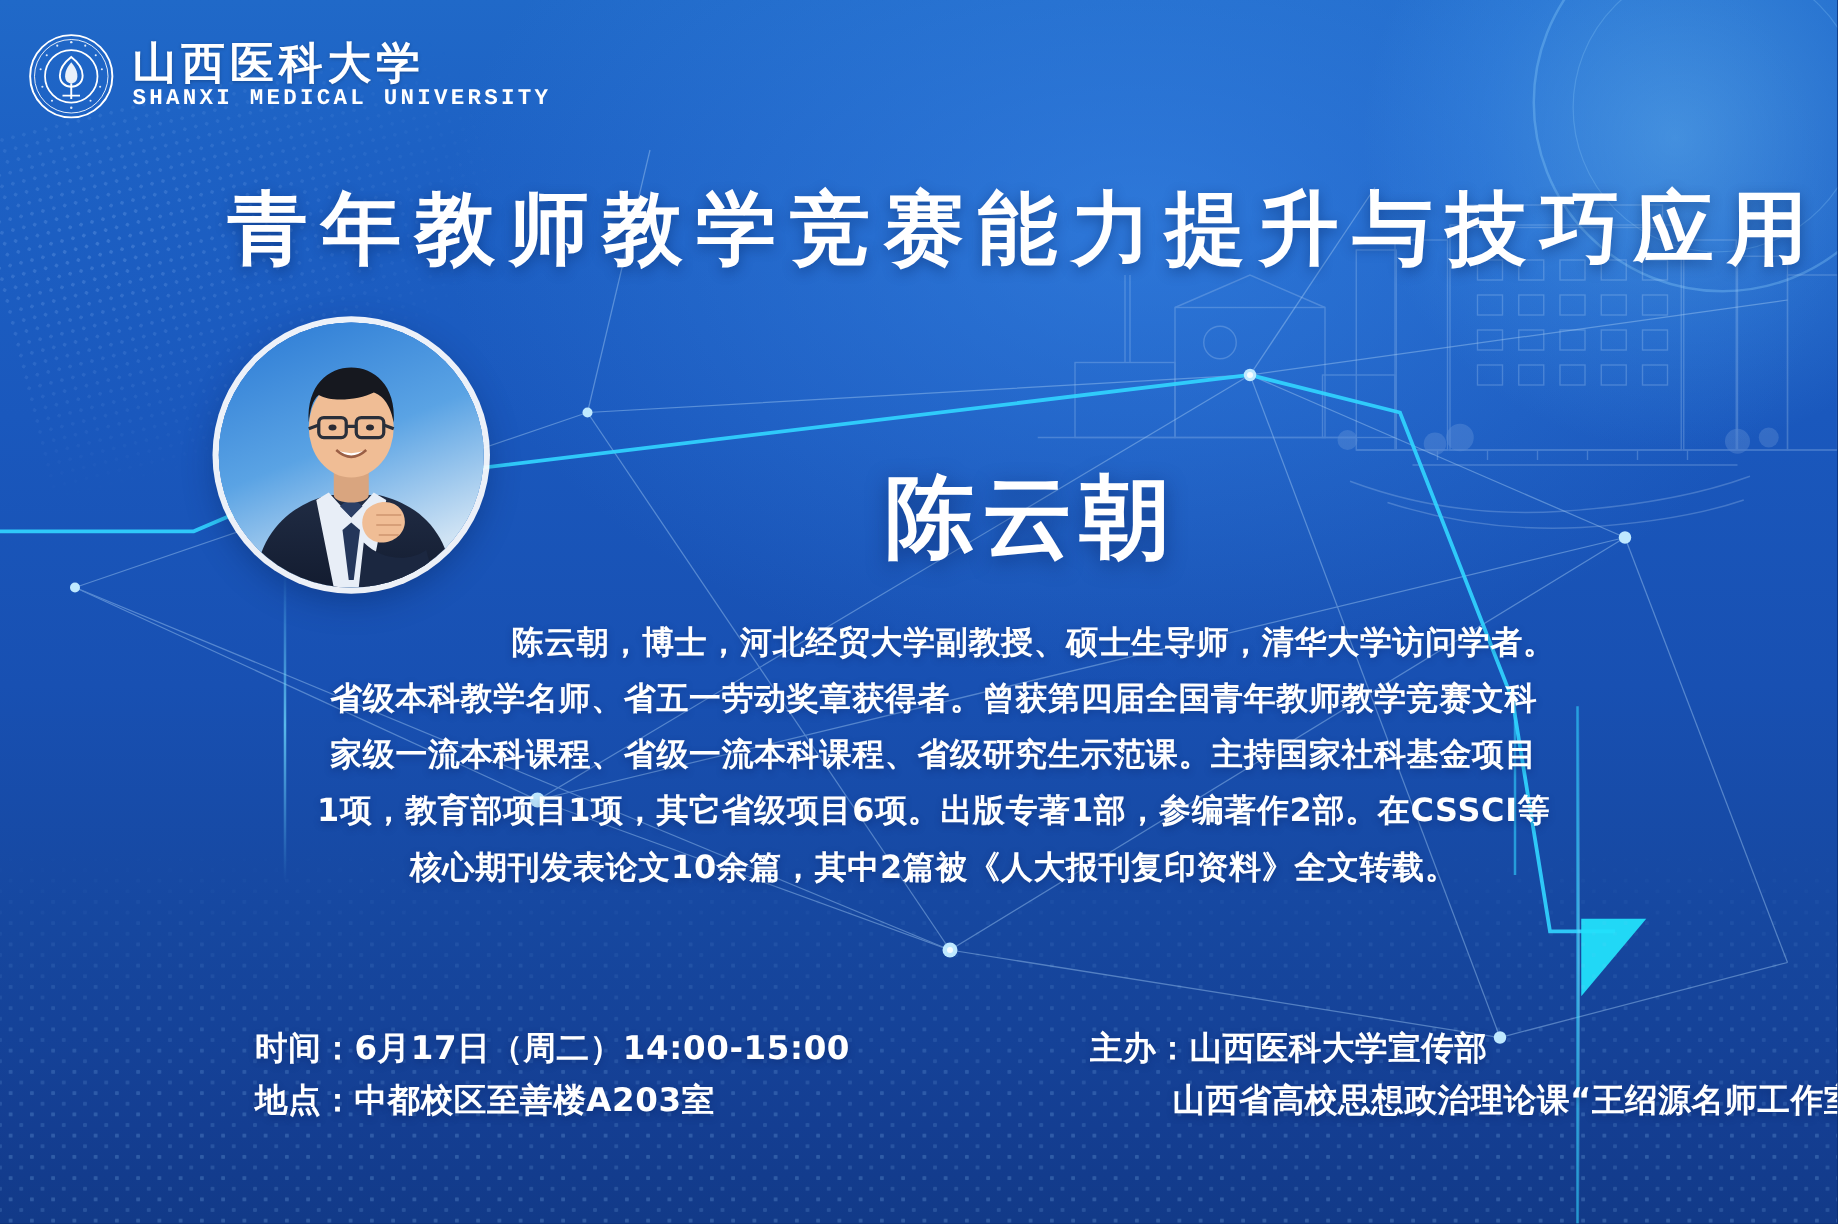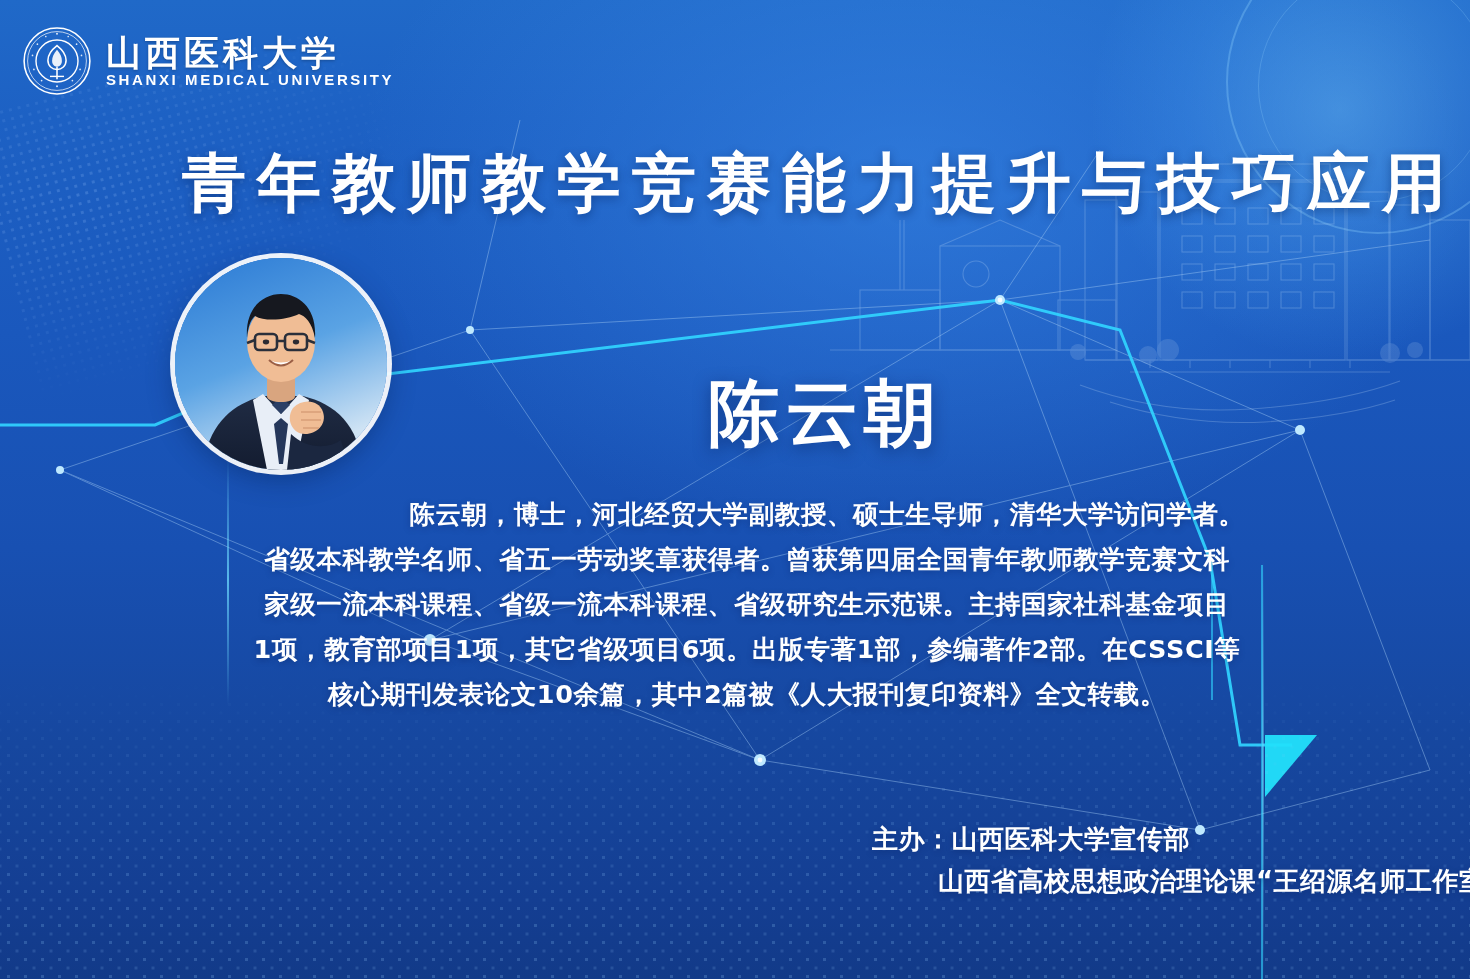--- a/index.html
+++ b/index.html
@@ -101,22 +101,22 @@
   
   .logo-wrap{position:absolute;left:22px;top:26px;display:flex;align-items:center;gap:14px;}
   .emblem{width:70px;height:70px;flex:0 0 auto;}
   .uni-names{display:flex;flex-direction:column;line-height:1;}
   .uni-cn{
     font-size:35px;font-weight:700;color:#fff;letter-spacing:4px;
     font-family:"DejaVu Sans","Liberation Sans",sans-serif;
     text-shadow:0 1px 3px rgba(0,0,0,.25);
   }
   .uni-en{
-    font-size:15px;font-weight:700;color:#fff;letter-spacing:2.6px;margin-top:1px;
-    font-family:Liberation Sans, sans-serif;
+    font-size:18px;font-weight:700;color:#fff;letter-spacing:2.6px;margin-top:1px;
+    font-family:Liberation Mono, monospace;
   }
 
   .workshop{
     position:absolute;right:28px;top:26px;
     font-size:39px;font-weight:700;color:#fff;letter-spacing:4px;
     font-family:"DejaVu Sans","Liberation Sans",sans-serif;
     font-style:italic;
     text-shadow:0 2px 6px rgba(8,40,100,.45);
     white-space:nowrap;
   }
@@ -372,18 +372,22 @@
   <div class="speaker">陈云朝</div>
 
   <div class="bio">
     <p class="indent">陈云朝，博士，河北经贸大学副教授、硕士生导师，清华大学访问学者。</p>
     <p>省级本科教学名师、省五一劳动奖章获得者。曾获第四届全国青年教师教学竞赛文科</p>
     <p>家级一流本科课程、省级一流本科课程、省级研究生示范课。主持国家社科基金项目</p>
     <p>1项，教育部项目1项，其它省级项目6项。出版专著1部，参编著作2部。在CSSCI等</p>
     <p>核心期刊发表论文10余篇，其中2篇被《人大报刊复印资料》全文转载。</p>
   </div>
 
+  <div class="foot-left">
+    <div>时间：6月17日（周二）14:00-15:00</div>
+    <div>地点：中都校区至善楼A203室</div>
+  </div>
   <div class="foot-right">
     <div>主办：山西医科大学宣传部</div>
     <div class="sub">山西省高校思想政治理论课“王绍源名师工作室”</div>
   </div>
 
 </div>
 
 </body></html>

